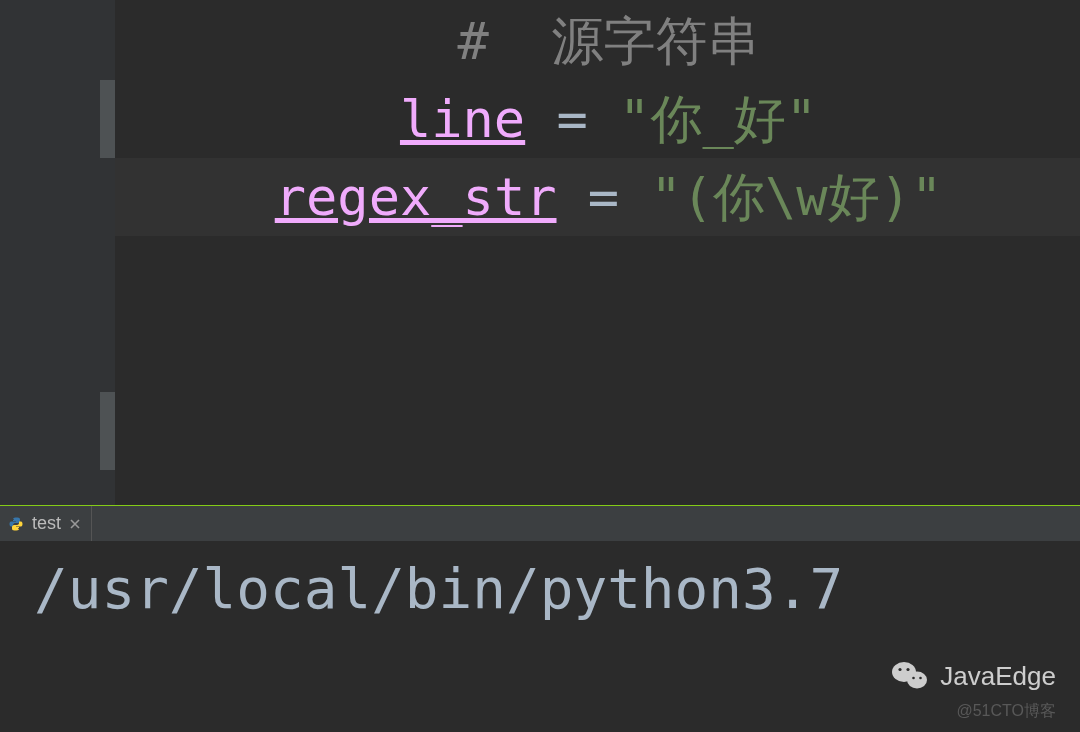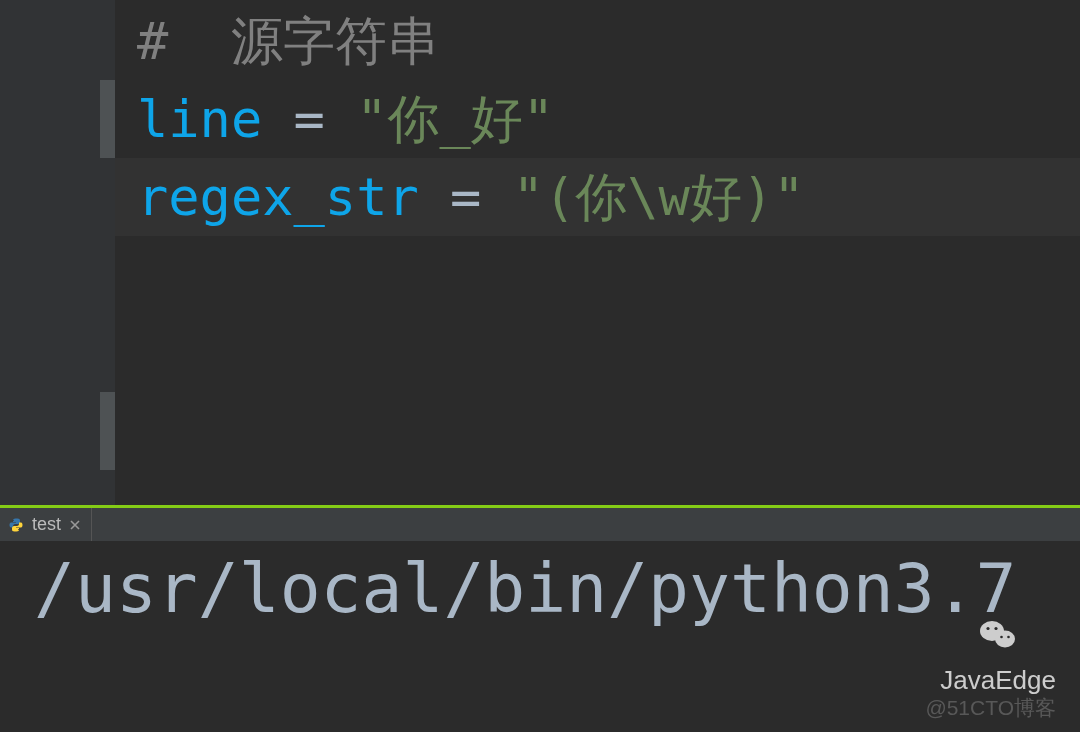--- a/index.html
+++ b/index.html
@@ -25,43 +25,44 @@
     position: absolute;
     left: 115px; top: 0; right: 0; bottom: 0;
     padding-top: 2px;
   }
   .code-line {
     font-size: 52px;
     line-height: 78px;
     white-space: pre;
     color: #a9b7c6;
     padding-left: 22px;
+    text-align: center;
   }
   .caret-line {
     background: #323232;
   }
   .mark {
     position: absolute;
     left: 100px;
     width: 15px;
     height: 78px;
     background: #4e5254;
   }
   .comment { color: #808080; }
   .string  { color: #6a8759; }
-  .ident   { color: #0ea5e9; }
+  .ident   { color: #f0abfc; text-decoration: underline; }
   .op      { color: #a9b7c6; }
 
   .tab-bar {
     position: absolute;
     left: 0; right: 0;
     top: 505px;
     height: 36px;
     background: #3c3f41;
-    border-top: 3px solid #84cc16;
+    border-top: 1px solid #84cc16;
     display: flex;
     align-items: stretch;
   }
   .tab {
     display: flex;
     align-items: center;
     gap: 8px;
     padding: 0 10px 0 8px;
     font-family: -apple-system, "Segoe UI", Arial, sans-serif;
     font-size: 18px;
@@ -78,46 +79,45 @@
   }
 
   .console {
     position: absolute;
     left: 0; right: 0;
     top: 541px; bottom: 0;
     background: #2b2b2b;
     padding: 10px 34px 0 34px;
   }
   .console-line {
-    font-size: 68px;
+    font-size: 56px;
     line-height: 76px;
     color: #a9b7c6;
     white-space: pre;
     font-family: "Menlo", "Consolas", "DejaVu Sans Mono", monospace;
   }
 
   .wm-wechat {
     position: absolute;
     right: 24px; bottom: 36px;
     display: flex;
     align-items: center;
     gap: 10px;
     color: #eaeaea;
     font-family: -apple-system, "Segoe UI", Arial, sans-serif;
     font-size: 26px;
     opacity: 0.85;
-    flex-direction: column;
   }
   .wm-wechat .wechat-icon { width: 40px; height: 40px; }
   .wm-blog {
     position: absolute;
     right: 24px; bottom: 10px;
     color: #6b6b6b;
     font-family: -apple-system, "Segoe UI", Arial, sans-serif;
-    font-size: 21px;
+    font-size: 16px;
     opacity: 0.7;
   }
 </style>
 </head>
 <body>
 
 <div class="editor">
   <div class="gutter">
     <div class="mark" style="top:80px"></div>
     <div class="mark" style="top:392px"></div>

